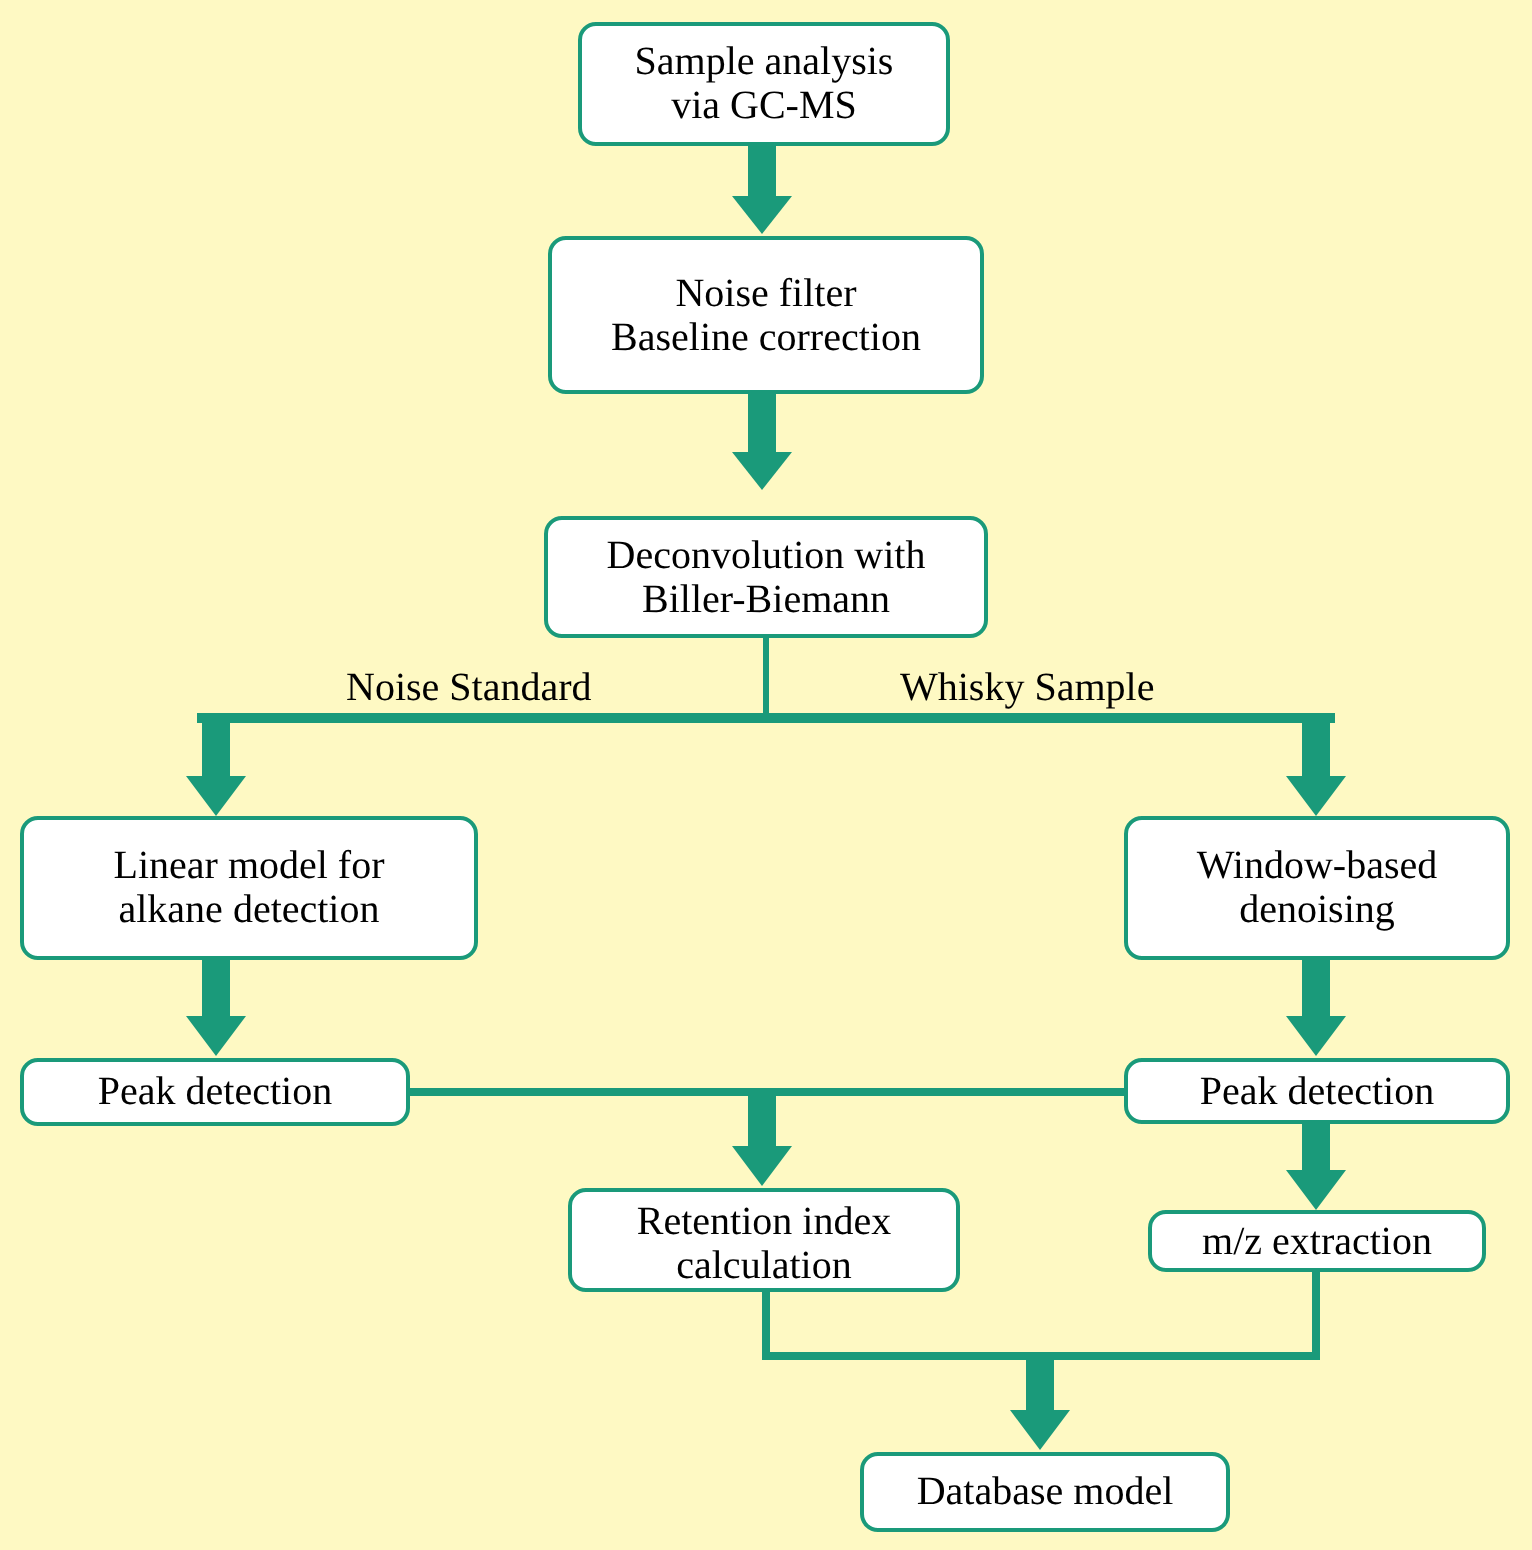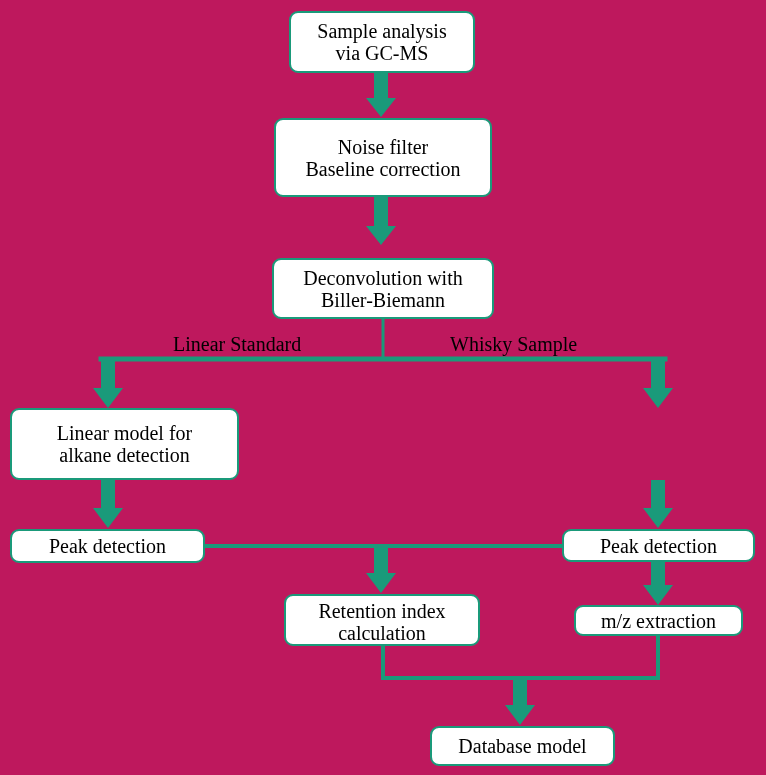--- a/index.html
+++ b/index.html
@@ -1,16 +1,16 @@
 <!DOCTYPE html>
 <html><head>
 <meta charset="utf-8">
 <style>
   html, body { margin: 0; padding: 0; background: #ffffff; }
-  #canvas { position: relative; width: 766px; height: 775px; background: #be185d; overflow: hidden; }
+  #canvas { position: relative; width: 766px; height: 775px; background: #fef9c3; overflow: hidden; }
   svg#links { position: absolute; left: 0; top: 0; }
   .box {
     position: absolute;
     box-sizing: border-box;
     border: 2px solid #1a9a7a;
     border-radius: 9px;
     background: #ffffff;
     display: flex;
     align-items: center;
     justify-content: center;
@@ -89,28 +89,32 @@
   <div class="box" style="left:274px; top:118px; width:218px; height:79px;">
     <span>Noise filter
 Baseline correction</span>
   </div>
 
   <div class="box" style="left:272px; top:246px; width:222px; height:61px;margin-top:12px;">
     <span>Deconvolution with
 Biller-Biemann</span>
   </div>
 
-  <div class="label" style="left:173px; top:333px;">Linear Standard</div>
+  <div class="label" style="left:173px; top:333px;">Noise Standard</div>
   <div class="label" style="left:450px; top:333px;">Whisky Sample</div>
 
   <div class="box" style="left:10px; top:408px; width:229px; height:72px;">
     <span>Linear model for
 alkane detection</span>
   </div>
 
+  <div class="box" style="left:562px; top:408px; width:193px; height:72px;">
+    <span>Window-based
+denoising</span>
+  </div>
 
   <div class="box" style="left:10px; top:529px; width:195px; height:34px;">
     <span>Peak detection</span>
   </div>
 
   <div class="box" style="left:562px; top:529px; width:193px; height:33px;">
     <span>Peak detection</span>
   </div>
 
   <div class="box" style="left:284px; top:594px; width:196px; height:52px;align-items:flex-end;">

